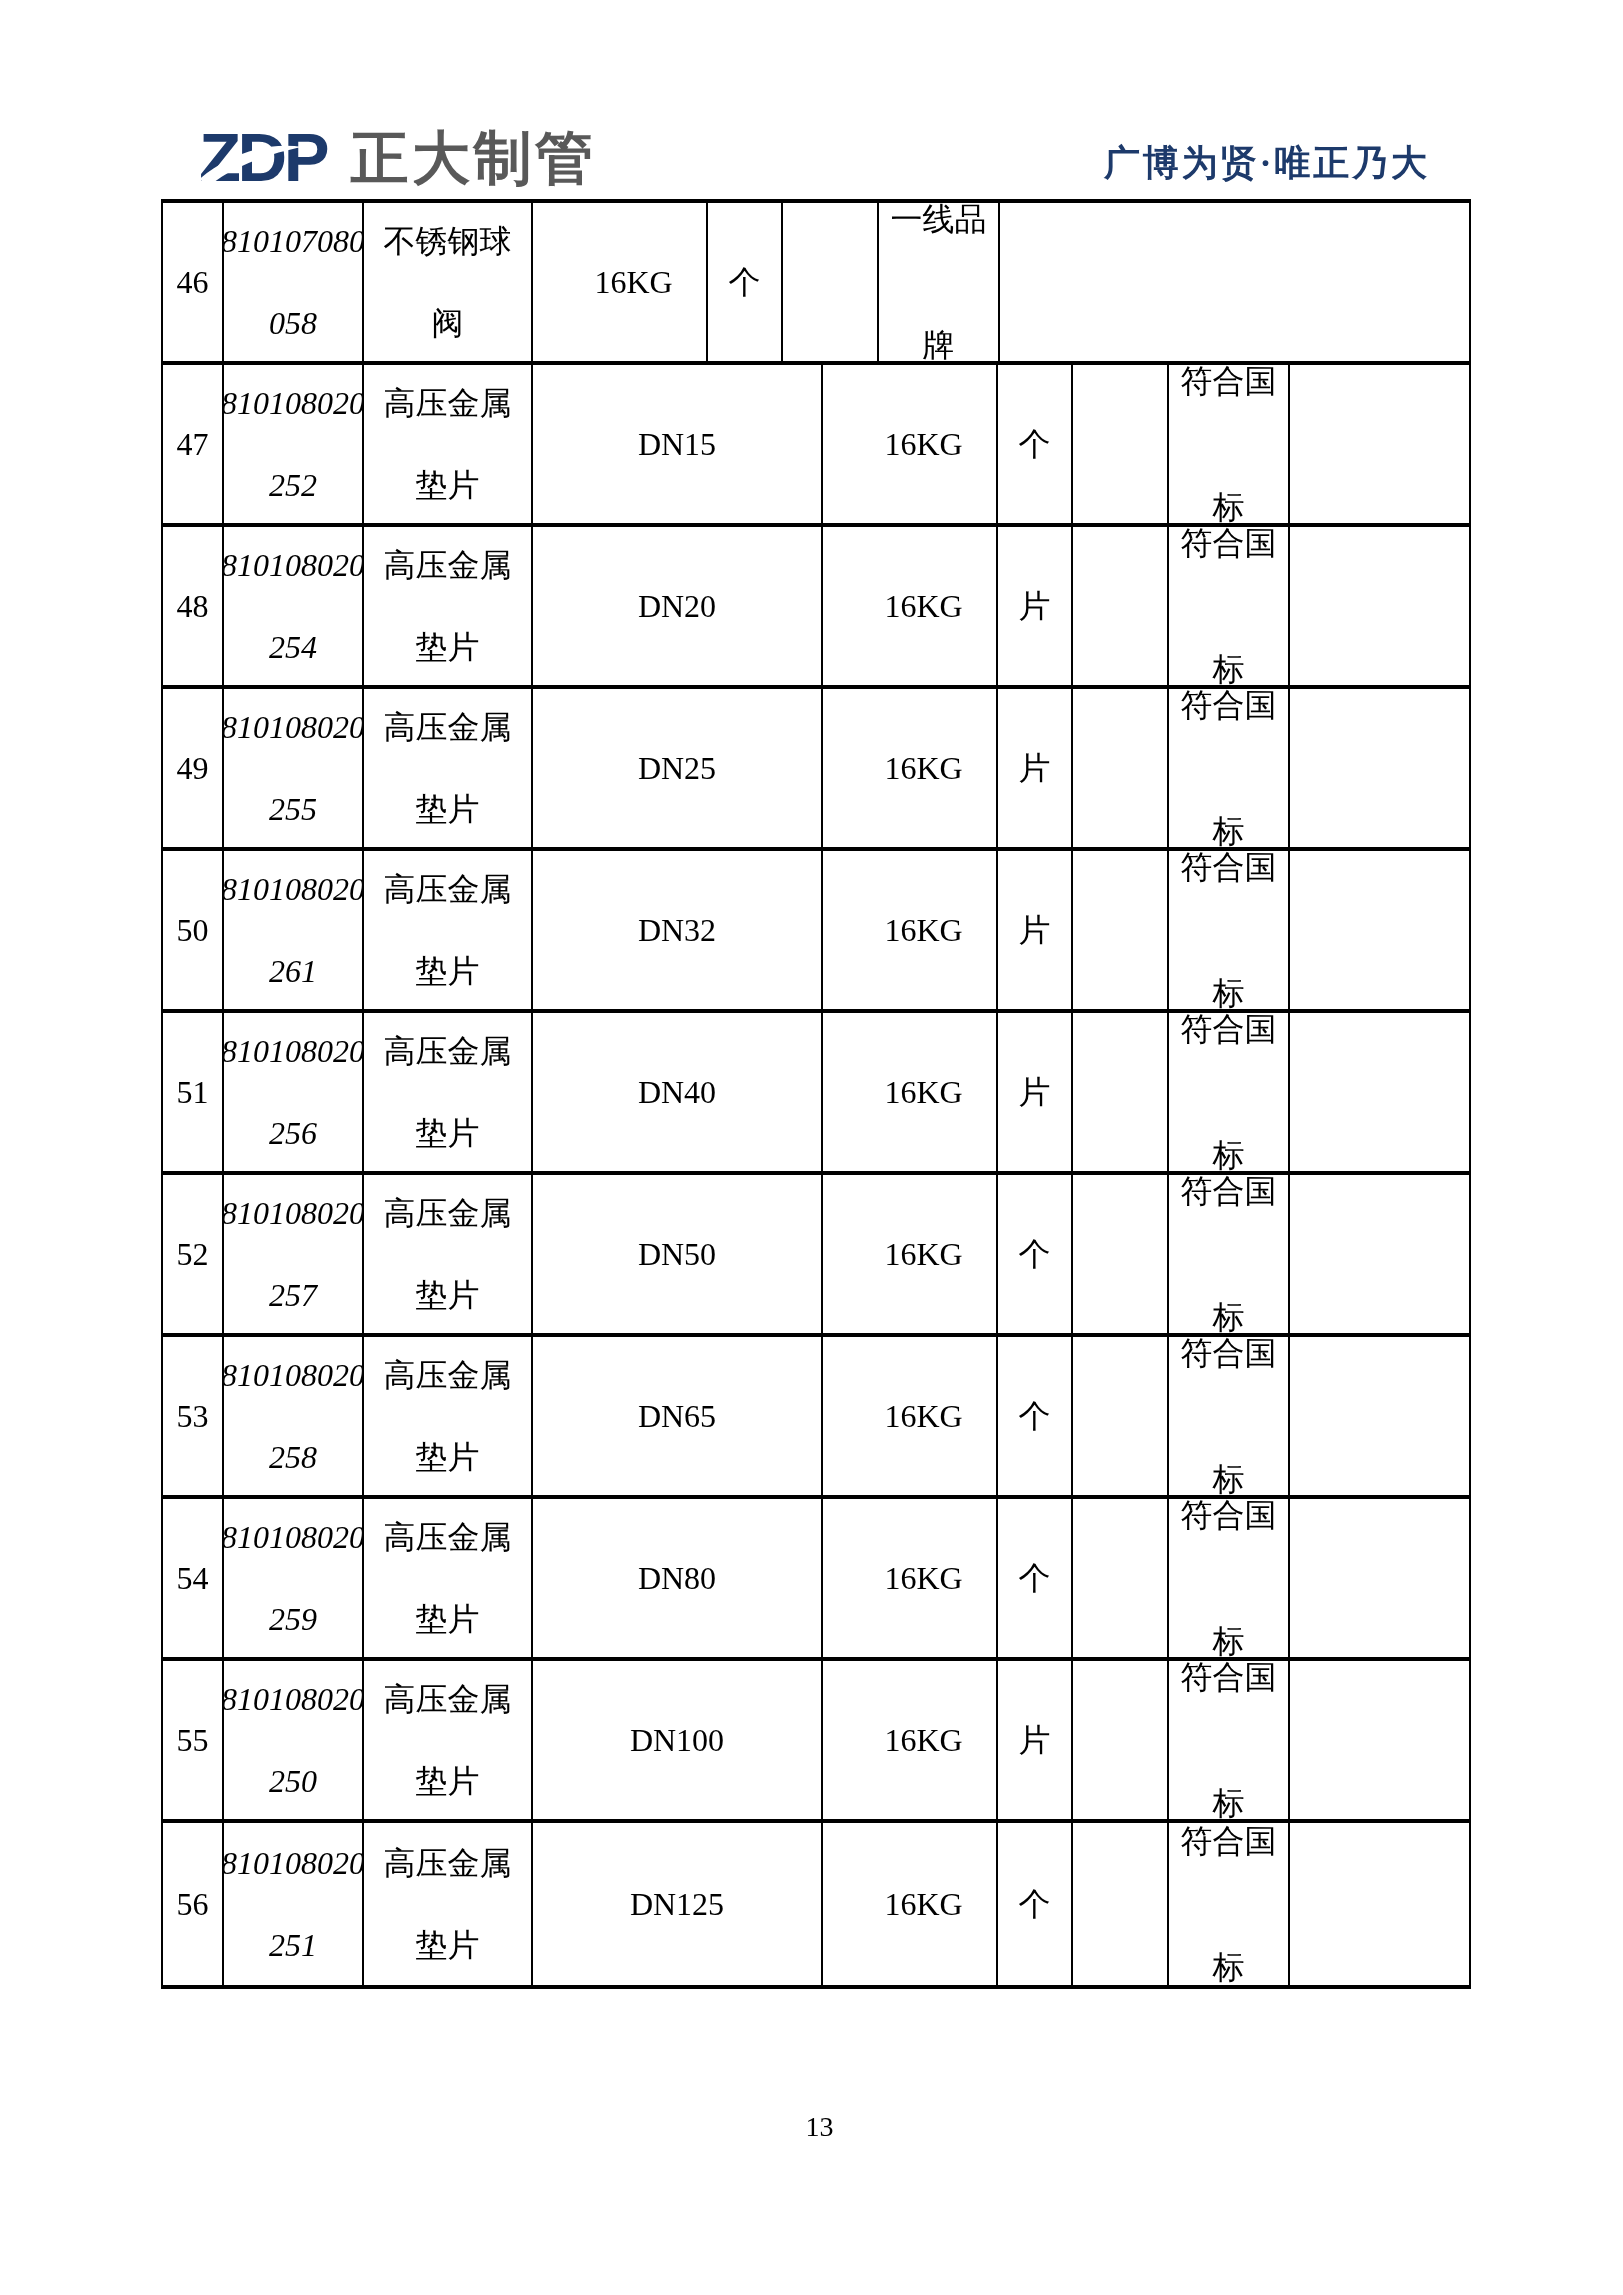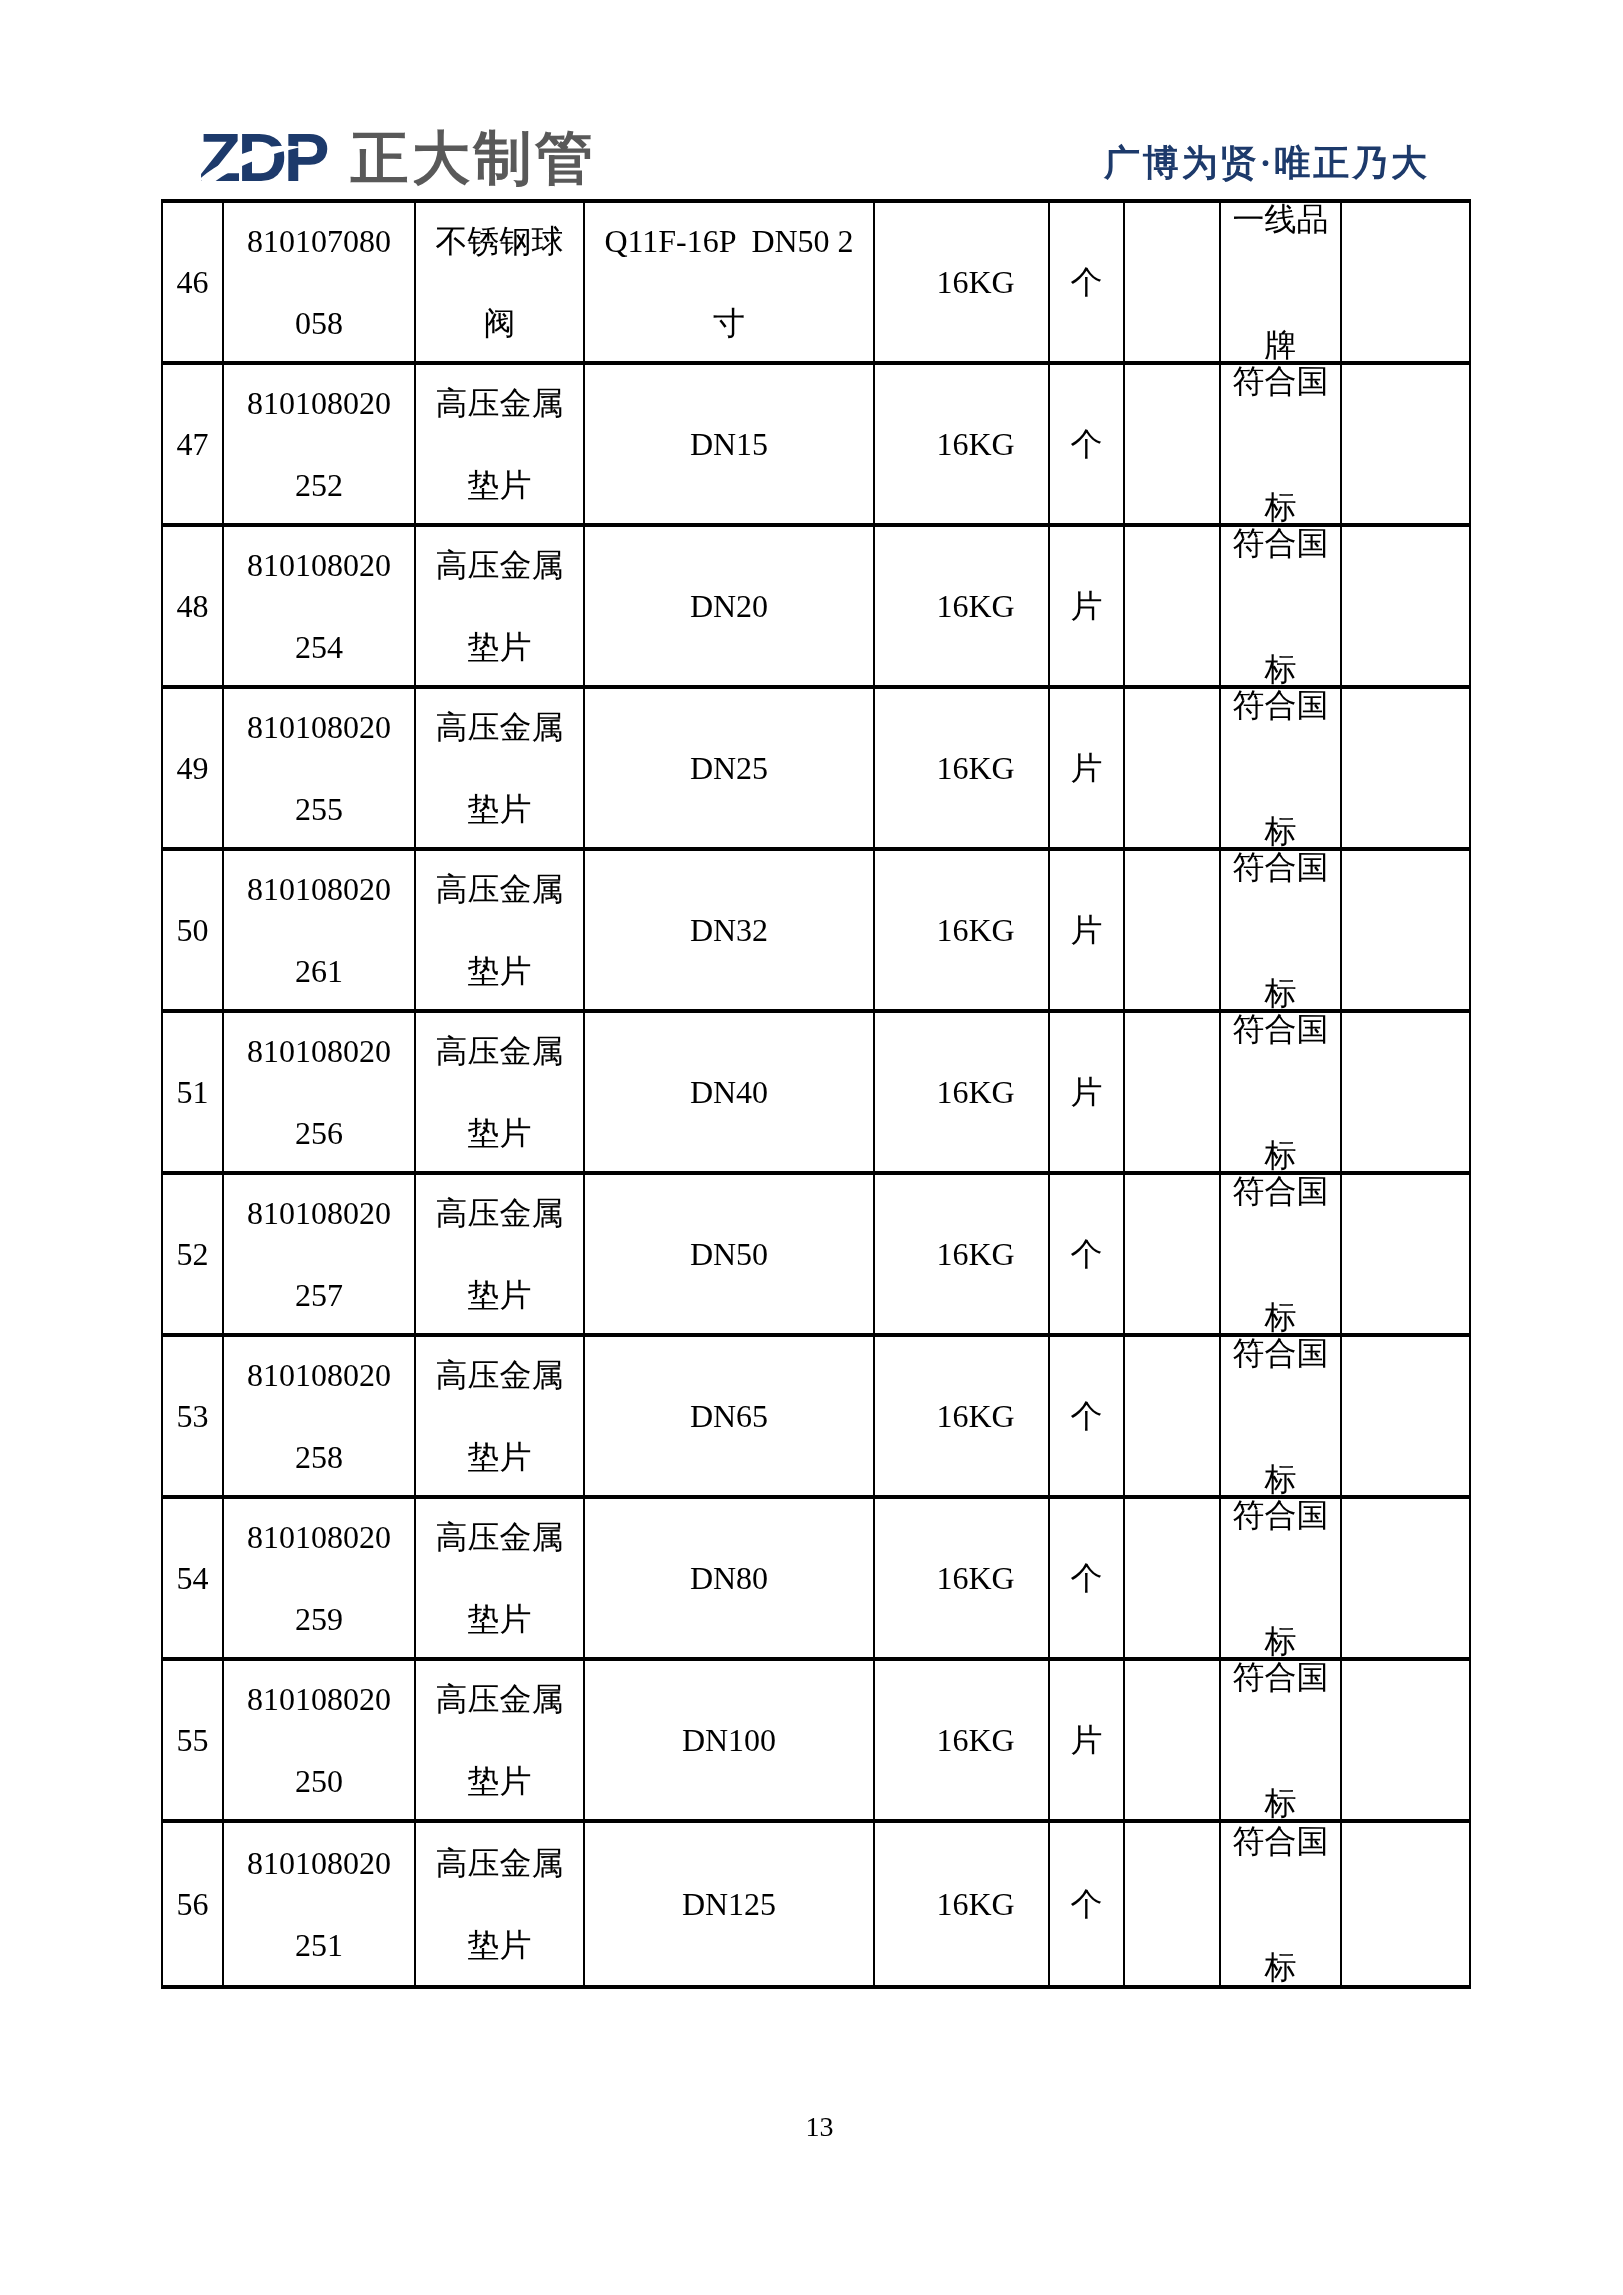--- a/index.html
+++ b/index.html
@@ -38,21 +38,21 @@
   }
   .tr{display:flex;height:162px;border-bottom:4.7px solid #000;box-sizing:border-box;}
   .tr:last-child{border-bottom:none;}
   .td{
     border-right:2.3px solid #000;box-sizing:border-box;
     display:flex;flex-direction:column;justify-content:center;align-items:center;
     font-size:32px;white-space:pre;text-align:center;overflow:hidden;
   }
   .td:last-child{border-right:none;}
   .c1{width:61px;}
-  .c2{width:192px;}
+  .c2{width:140px;font-style:italic;}
   .c3{width:169px;}
   .c4{width:290px;}
   .c5{width:147px;margin-left:28px;}
   .c6{width:75px;}
   .c7{width:96px;}
   .c8{width:121px;gap:44px;}
   .c9{width:167px;flex:1;}
   .ln{height:82px;line-height:82px;}
   
   .page-number{
@@ -73,21 +73,20 @@
     <span class="logo-company">正大制管</span>
   </div>
 
   <div class="slogan">广博为贤·唯正乃大</div>
 
   <div class="items-table">
       <div class="tr">
         <div class="td c1"><div class="ln">46</div></div>
         <div class="td c2"><div class="ln">810107080</div><div class="ln">058</div></div>
         <div class="td c3"><div class="ln">不锈钢球</div><div class="ln">阀</div></div>
-        <div class="td c4"><div class="ln">Q11F-16P  DN50 2</div><div class="ln">寸</div></div>
         <div class="td c5"><div class="ln">16KG</div></div>
         <div class="td c6"><div class="ln">个</div></div>
         <div class="td c7"></div>
         <div class="td c8"><div class="ln">一线品</div><div class="ln">牌</div></div>
         <div class="td c9"></div>
       </div>
       <div class="tr">
         <div class="td c1"><div class="ln">47</div></div>
         <div class="td c2"><div class="ln">810108020</div><div class="ln">252</div></div>
         <div class="td c3"><div class="ln">高压金属</div><div class="ln">垫片</div></div>

